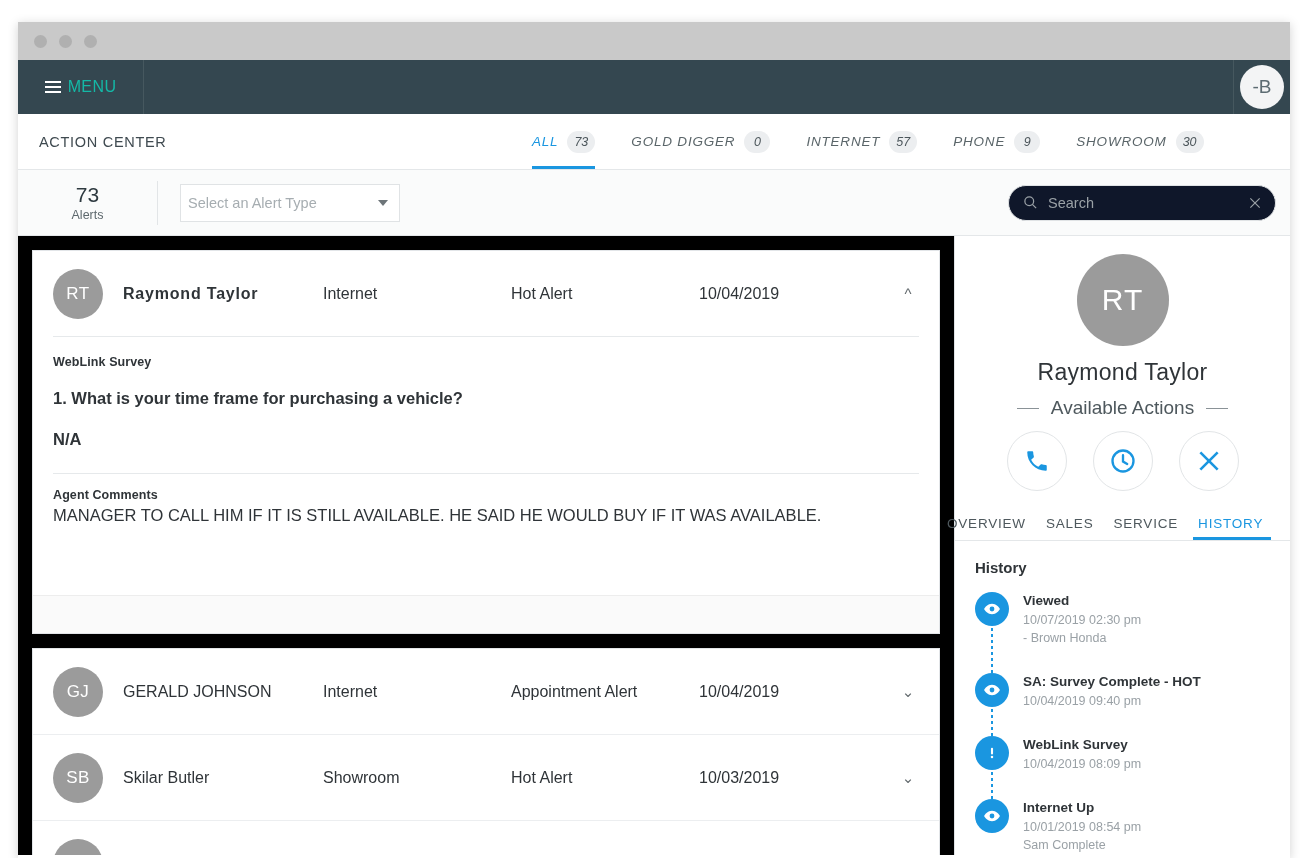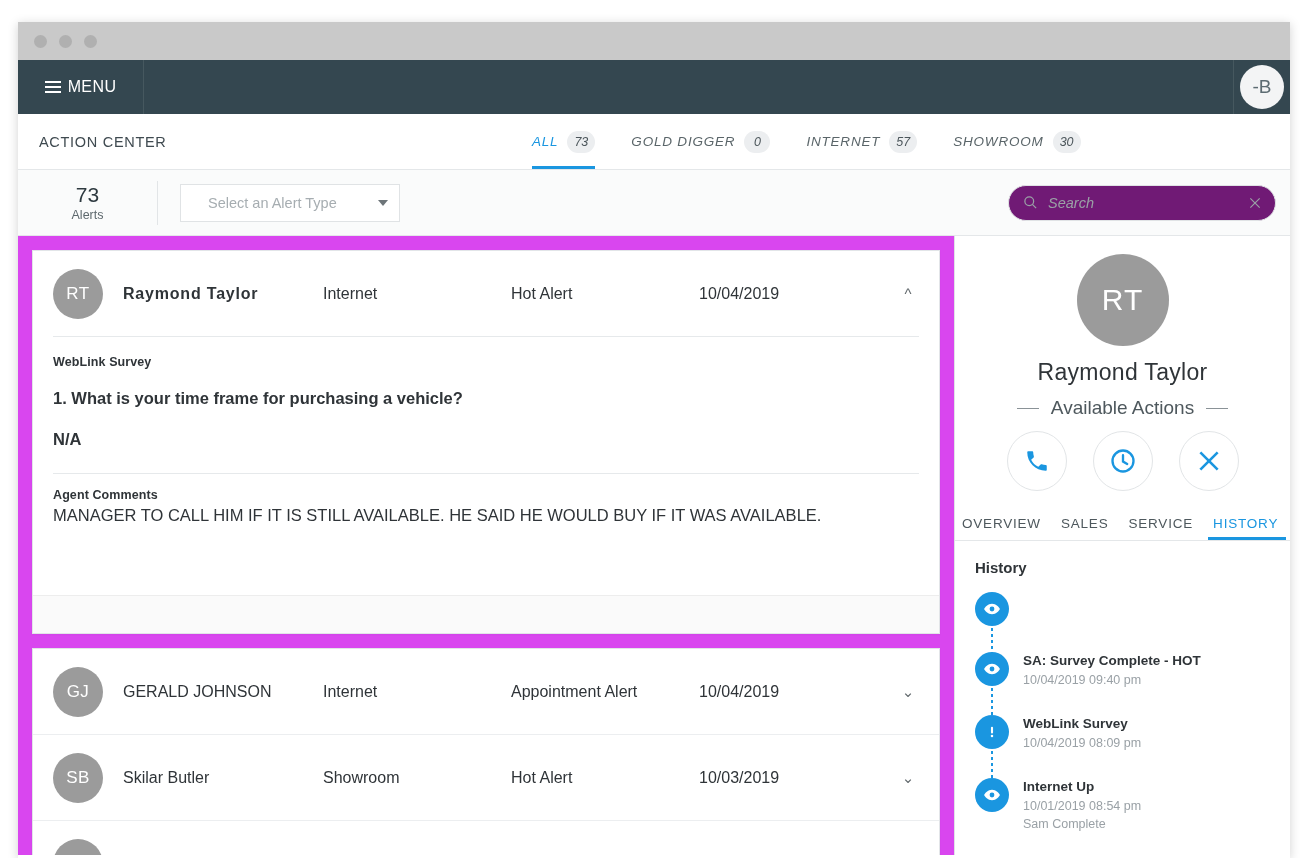--- a/index.html
+++ b/index.html
@@ -31,21 +31,21 @@
   .nav {
     height: 54px;
     background: #344750;
     display: flex; align-items: stretch;
     position: relative;
   }
   .menu-btn {
     width: 126px;
     display: flex; align-items: center; justify-content: center;
     gap: 7px;
-    color: #ffffff;
+    color: #14b8a6;
     font-size: 16px;
     letter-spacing: .4px;
     border-right: 1px solid #46585f;
     cursor: pointer;
   }
   .hamburger { display: inline-flex; flex-direction: column; gap: 3px; }
   .hamburger span { display: block; width: 16px; height: 2px; background: #fff; }
   .nav-spacer { flex: 1; }
   .nav-user {
     width: 57px;
@@ -110,39 +110,38 @@
     display: flex; flex-direction: column; justify-content: center;
   }
   .alertcount .num { font-size: 21px; color: #2e3a40; line-height: 1.1; }
   .alertcount .lbl { font-size: 12.5px; color: #5d686d; margin-top: 2px; }
   .select {
     margin-left: 22px;
     width: 220px; height: 38px;
     border: 1px solid #e0e3e5;
     background: #fff;
     display: flex; align-items: center; justify-content: space-between;
-    padding: 0 11px 0 27px;
+    padding: 0 11px 0 7px;
     font-size: 14.5px; color: #a6adb1;
     cursor: pointer;
   }
   .caret { width: 0; height: 0; border-left: 5px solid transparent; border-right: 5px solid transparent; border-top: 6px solid #6d7579; }
   .searchbox {
     position: absolute; right: 14px;
     width: 268px; height: 36px;
     border: 1px solid #e0e3e5; border-radius: 18px;
-    background: #701a75;
+    background: #0f172a;
     display: flex; align-items: center;
     padding: 0 13px 0 14px; gap: 10px;
     cursor: text;
-    font-style: italic;
   }
   .searchbox .txt { flex: 1; font-size: 14.5px; color: #9aa1a6; }
 
   
-  .content { display: flex; height: 619px; background: #d946ef; }
+  .content { display: flex; height: 619px; background: #000000; }
   .left {
     flex: 1;
     padding: 14px 14px 0 14px;
     overflow: hidden;
   }
   .card {
     background: #fff;
     border: 1px solid #e2e5e8;
     margin-bottom: 14px;
     box-shadow: 0 1px 2px rgba(0,0,0,0.04);
@@ -205,21 +204,21 @@
   .act {
     width: 60px; height: 60px; border-radius: 50%;
     border: 1px solid #e2e5e7; background: #fff;
     display: flex; align-items: center; justify-content: center;
     cursor: pointer;
   }
   .subtabs {
     display: flex; align-items: flex-end;
     height: 38px; margin-top: 12px;
     border-bottom: 1px solid #e4e7e9;
-    padding-left: 15px;
+    padding-left: 0px;
     position: relative;
   }
   .stab {
     font-size: 13.5px; letter-spacing: .8px; color: #4e585d;
     padding: 0 10px 9px 10px; cursor: pointer; position: relative;
   }
   .stab.clip { margin-left: -18px; }
   .stab.active { color: #1a96e0; }
   .stab.active::after {
     content: ""; position: absolute; left: 5px; right: 2px; bottom: 0;
@@ -278,20 +277,24 @@
         <span>ALL</span>
         <span class="count">73</span>
       </div>
       <div class="tab">
         <span>GOLD DIGGER</span>
         <span class="count">0</span>
       </div>
       <div class="tab">
         <span>INTERNET</span>
         <span class="count">57</span>
+      </div>
+      <div class="tab">
+        <span>PHONE</span>
+        <span class="count">9</span>
       </div>
       <div class="tab">
         <span>SHOWROOM</span>
         <span class="count">30</span>
       </div>
     </div>
   </div>
 
   <div class="filterbar">
     <div class="alertcount">
@@ -409,20 +412,25 @@
       <div class="timeline">
 
         <div class="titem">
           <span class="tline"></span>
           <span class="tdot">
             <svg width="18" height="18" viewBox="0 0 24 24">
               <path d="M12 5C6.5 5 2.5 9.5 1.5 12c1 2.5 5 7 10.5 7s9.5-4.5 10.5-7C21.5 9.5 17.5 5 12 5z" fill="#fff"></path>
               <circle cx="12" cy="12" r="3.2" fill="#1a96e0"></circle>
             </svg>
           </span>
+          <span>
+            <span class="ttitle" style="display:block">Viewed</span>
+            <span class="tsub" style="display:block">10/07/2019 02:30 pm</span>
+            <span class="tsub" style="display:block">- Brown Honda</span>
+          </span>
         </div>
 
         <div class="titem">
           <span class="tline"></span>
           <span class="tdot">
             <svg width="18" height="18" viewBox="0 0 24 24">
               <path d="M12 5C6.5 5 2.5 9.5 1.5 12c1 2.5 5 7 10.5 7s9.5-4.5 10.5-7C21.5 9.5 17.5 5 12 5z" fill="#fff"></path>
               <circle cx="12" cy="12" r="3.2" fill="#1a96e0"></circle>
             </svg>
           </span>

